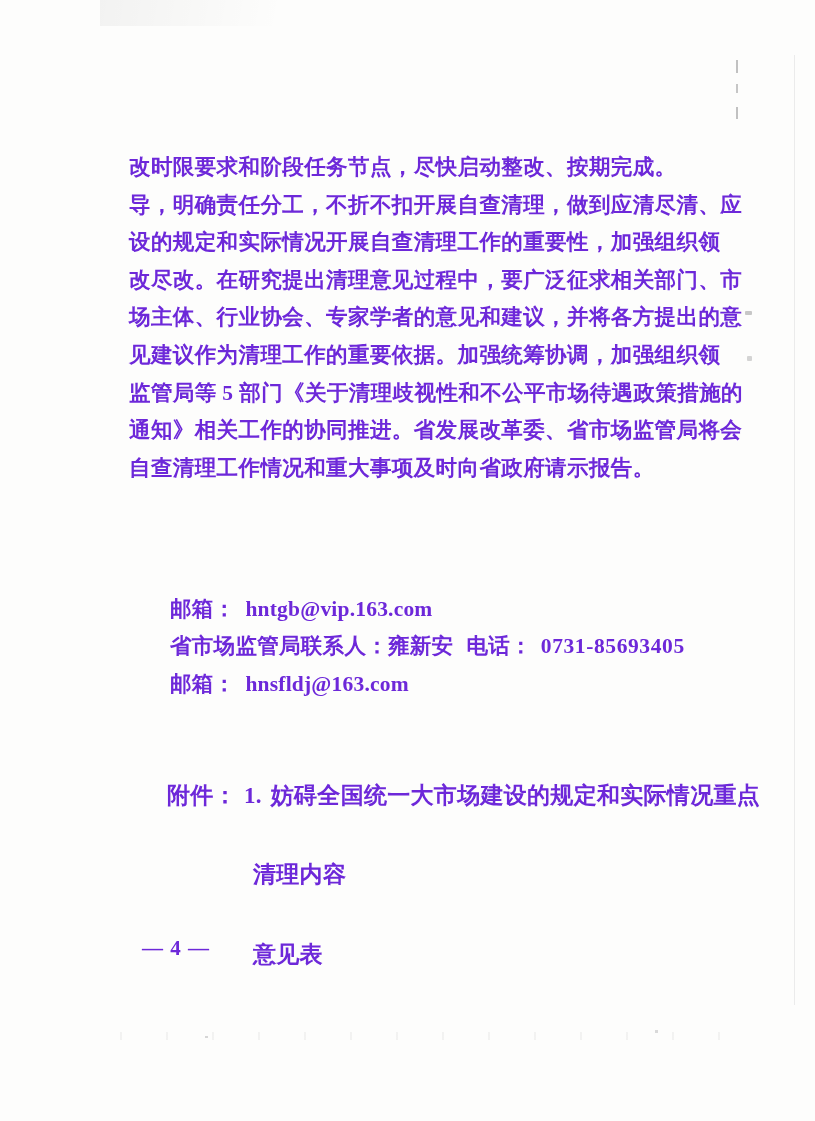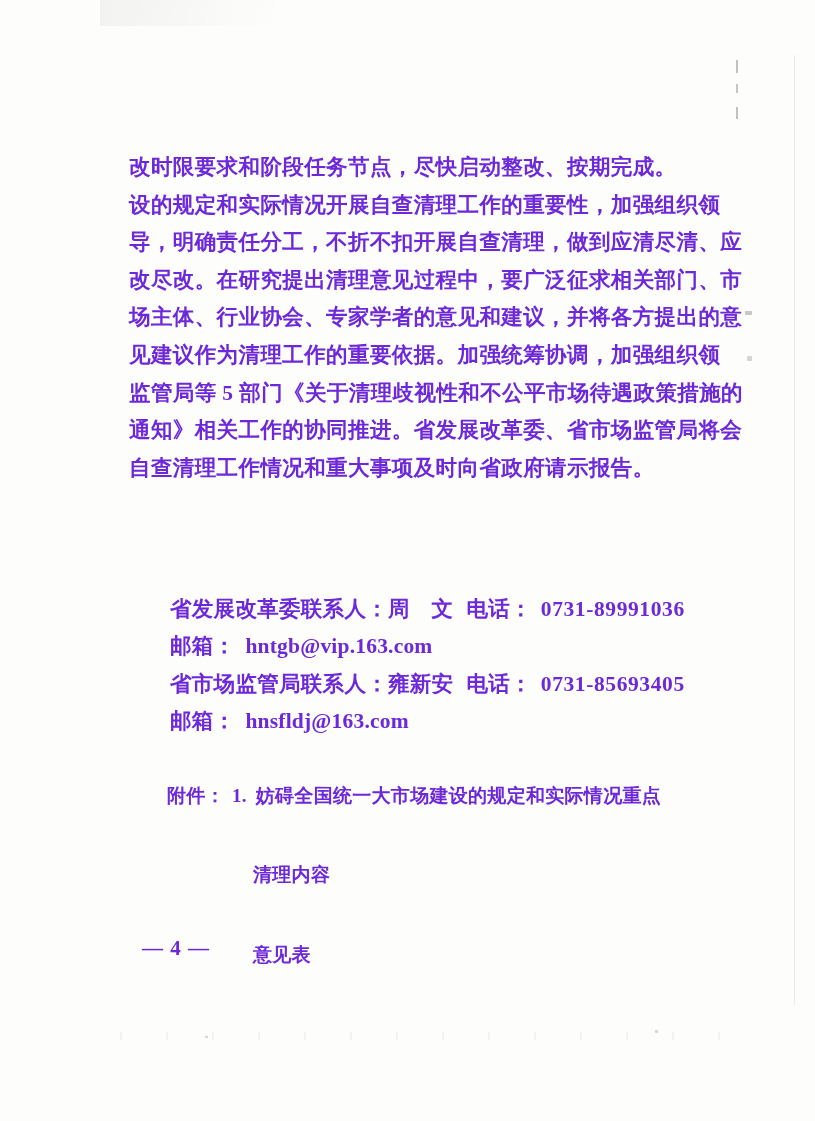--- a/index.html
+++ b/index.html
@@ -29,21 +29,21 @@
     margin:0;height:37.4px;line-height:37.4px;
     font-size:21.5px;font-weight:bold;white-space:nowrap;letter-spacing:0.3px;
   }
   .contact-block .phone-label{margin-left:13px;}
   .contact-block .phone{margin-left:9px;letter-spacing:0.6px;}
   .contact-block .email{margin-left:10px;letter-spacing:0.2px;}
   
   .attachment-block{position:absolute;left:167px;top:777px;}
   .att-row{
     margin:0;height:37.4px;line-height:37.4px;
-    font-size:19px;font-weight:bold;white-space:nowrap;letter-spacing:0.3px;
+    font-size:23px;font-weight:bold;white-space:nowrap;letter-spacing:0.3px;
   }
   .att-label{margin-right:7px;}
   .att-num{margin-right:9px;}
   .att-cont{padding-left:86px;margin-top:42px;}
   .att-second{padding-left:53px;}
   
   .page-number{
     position:absolute;left:142px;top:936px;
     font-size:21px;font-weight:bold;letter-spacing:1px;
   }
@@ -63,34 +63,31 @@
 </style>
 </head>
 <body>
 
 <div class="page">
 
   <div class="top-shadow artifact"></div>
 
   <main class="body-text">
     <p class="line">改时限要求和阶段任务节点，尽快启动整改、按期完成。</p>
+    <p class="line">导，明确责任分工，不折不扣开展自查清理，做到应清尽清、应</p>
     <p class="line">设的规定和实际情况开展自查清理工作的重要性，加强组织领</p>
-    <p class="line">导，明确责任分工，不折不扣开展自查清理，做到应清尽清、应</p>
     <p class="line">改尽改。在研究提出清理意见过程中，要广泛征求相关部门、市</p>
     <p class="line">场主体、行业协会、专家学者的意见和建议，并将各方提出的意</p>
     <p class="line">见建议作为清理工作的重要依据。加强统筹协调，加强组织领</p>
     <p class="line">监管局等 5 部门《关于清理歧视性和不公平市场待遇政策措施的</p>
     <p class="line">通知》相关工作的协同推进。省发展改革委、省市场监管局将会</p>
     <p class="line">自查清理工作情况和重大事项及时向省政府请示报告。</p>
   </main>
 
   <section class="contact-block">
-    <p class="line">
-      <span>省发展改革委联系人：</span><span>周　文</span><span class="phone-label">电话：</span><span class="phone">0731-89991036</span>
-    </p>
     <p class="line">
       <span>邮箱：</span><span class="email">hntgb@vip.163.com</span>
     </p>
     <p class="line">
       <span>省市场监管局联系人：</span><span>雍新安</span><span class="phone-label">电话：</span><span class="phone">0731-85693405</span>
     </p>
     <p class="line">
       <span>邮箱：</span><span class="email">hnsfldj@163.com</span>
     </p>
   </section>

